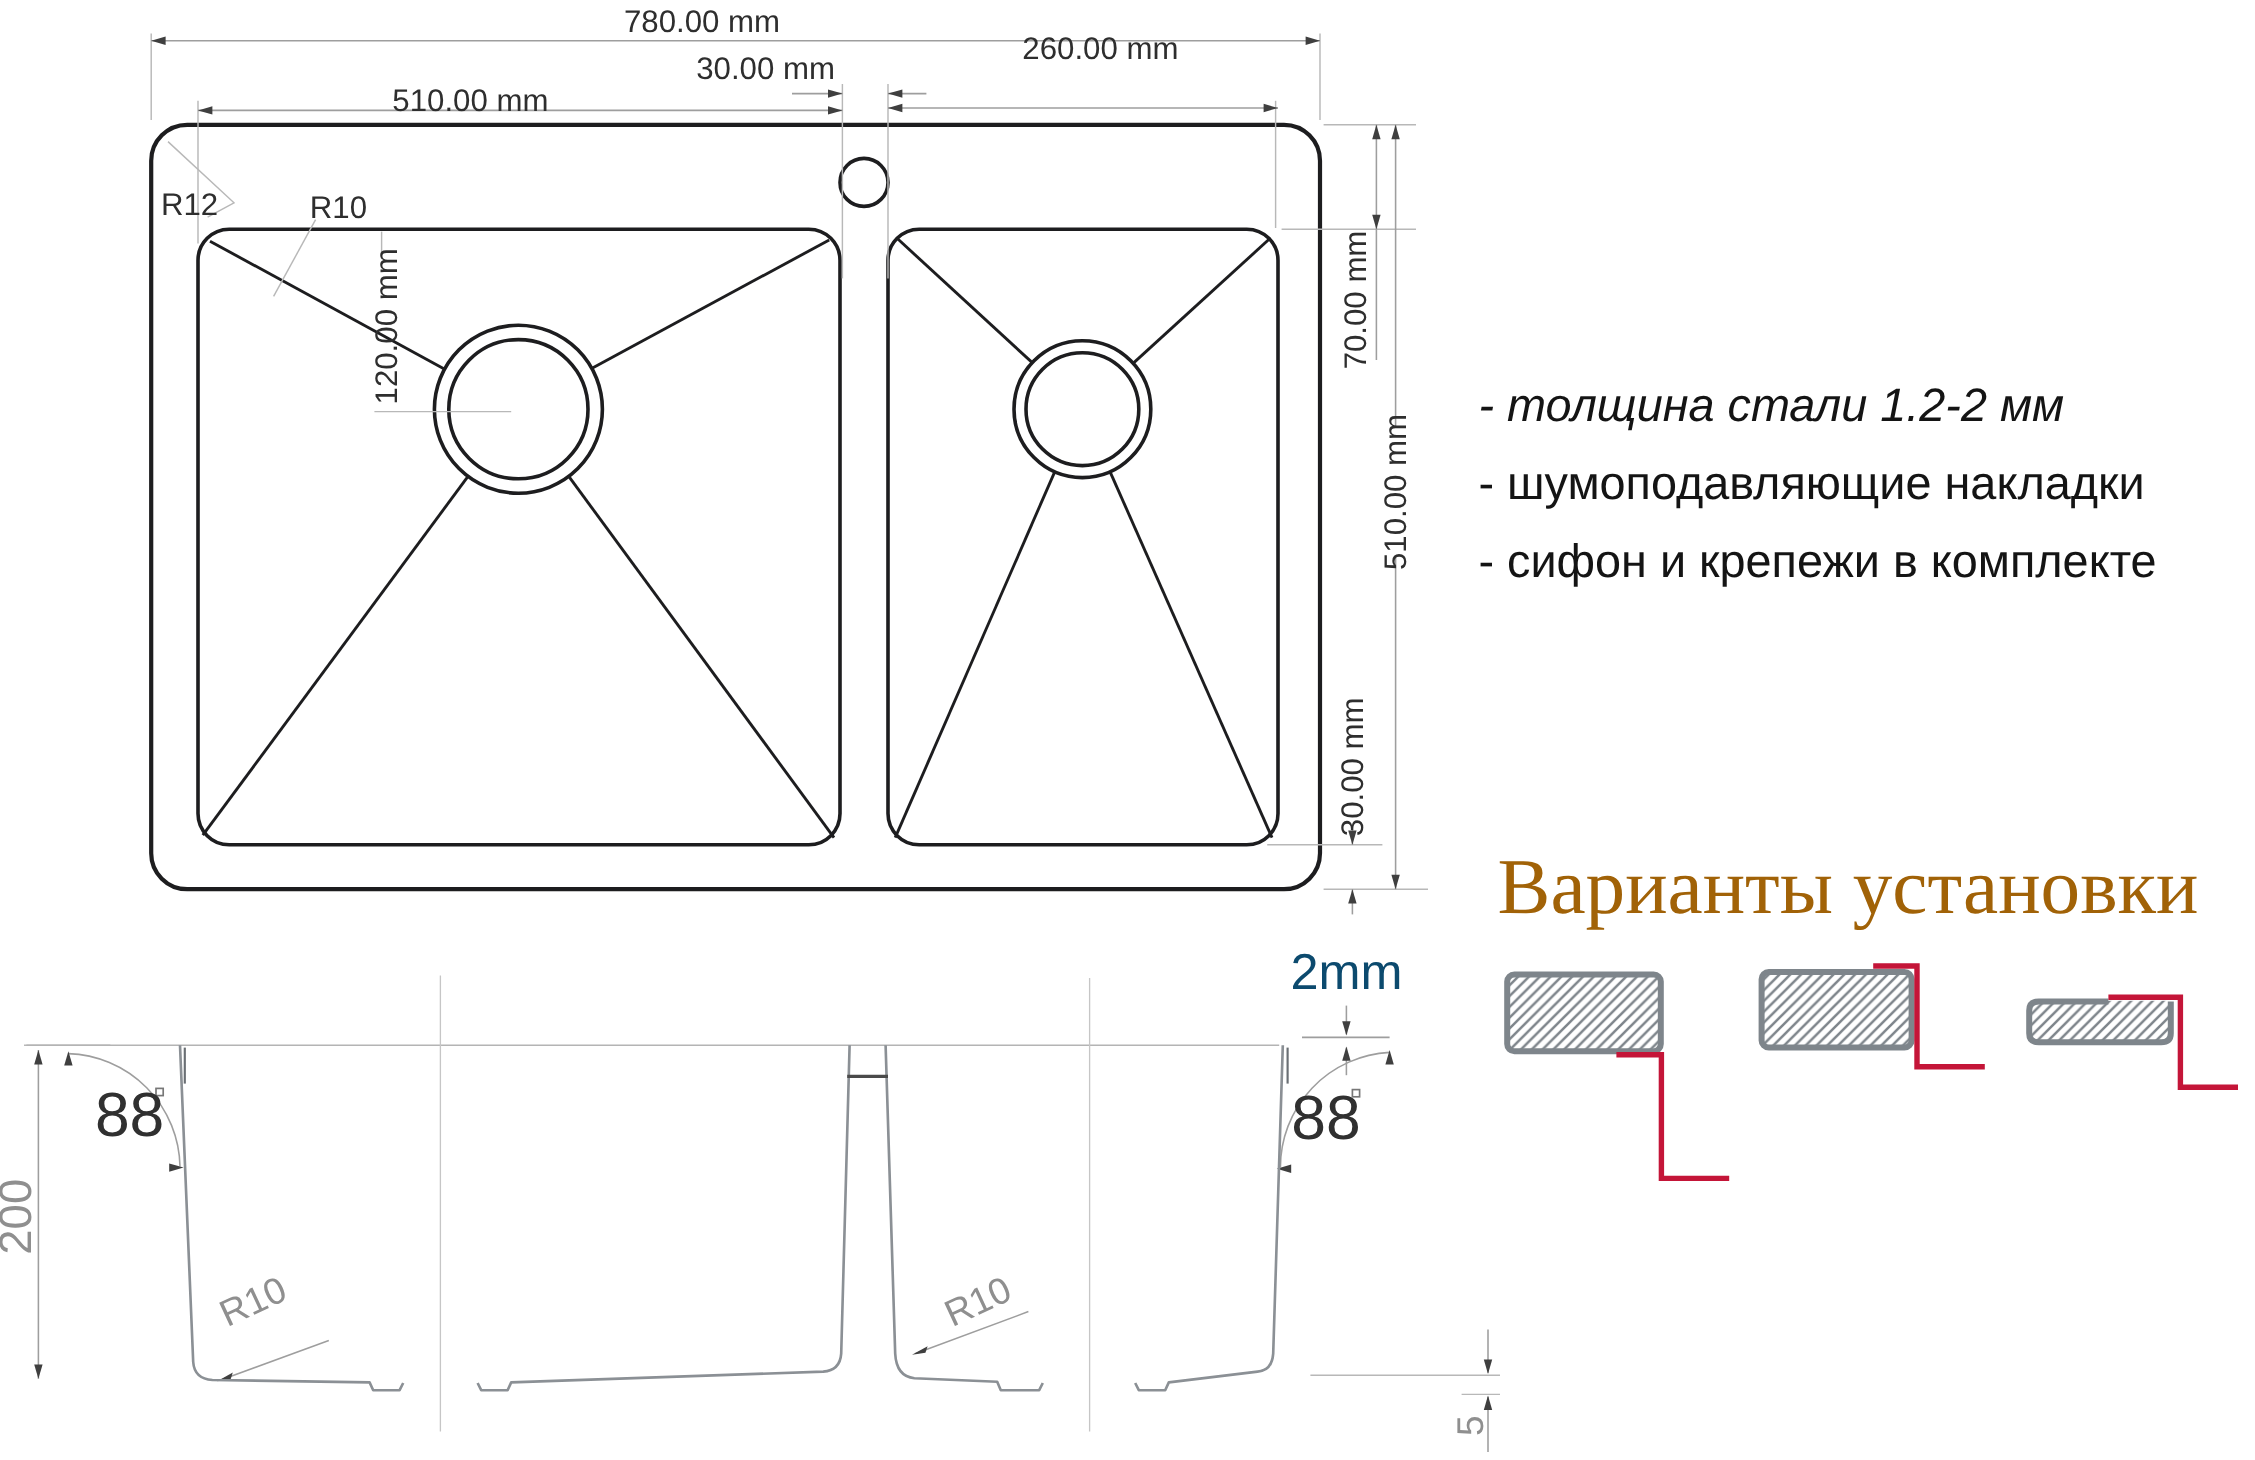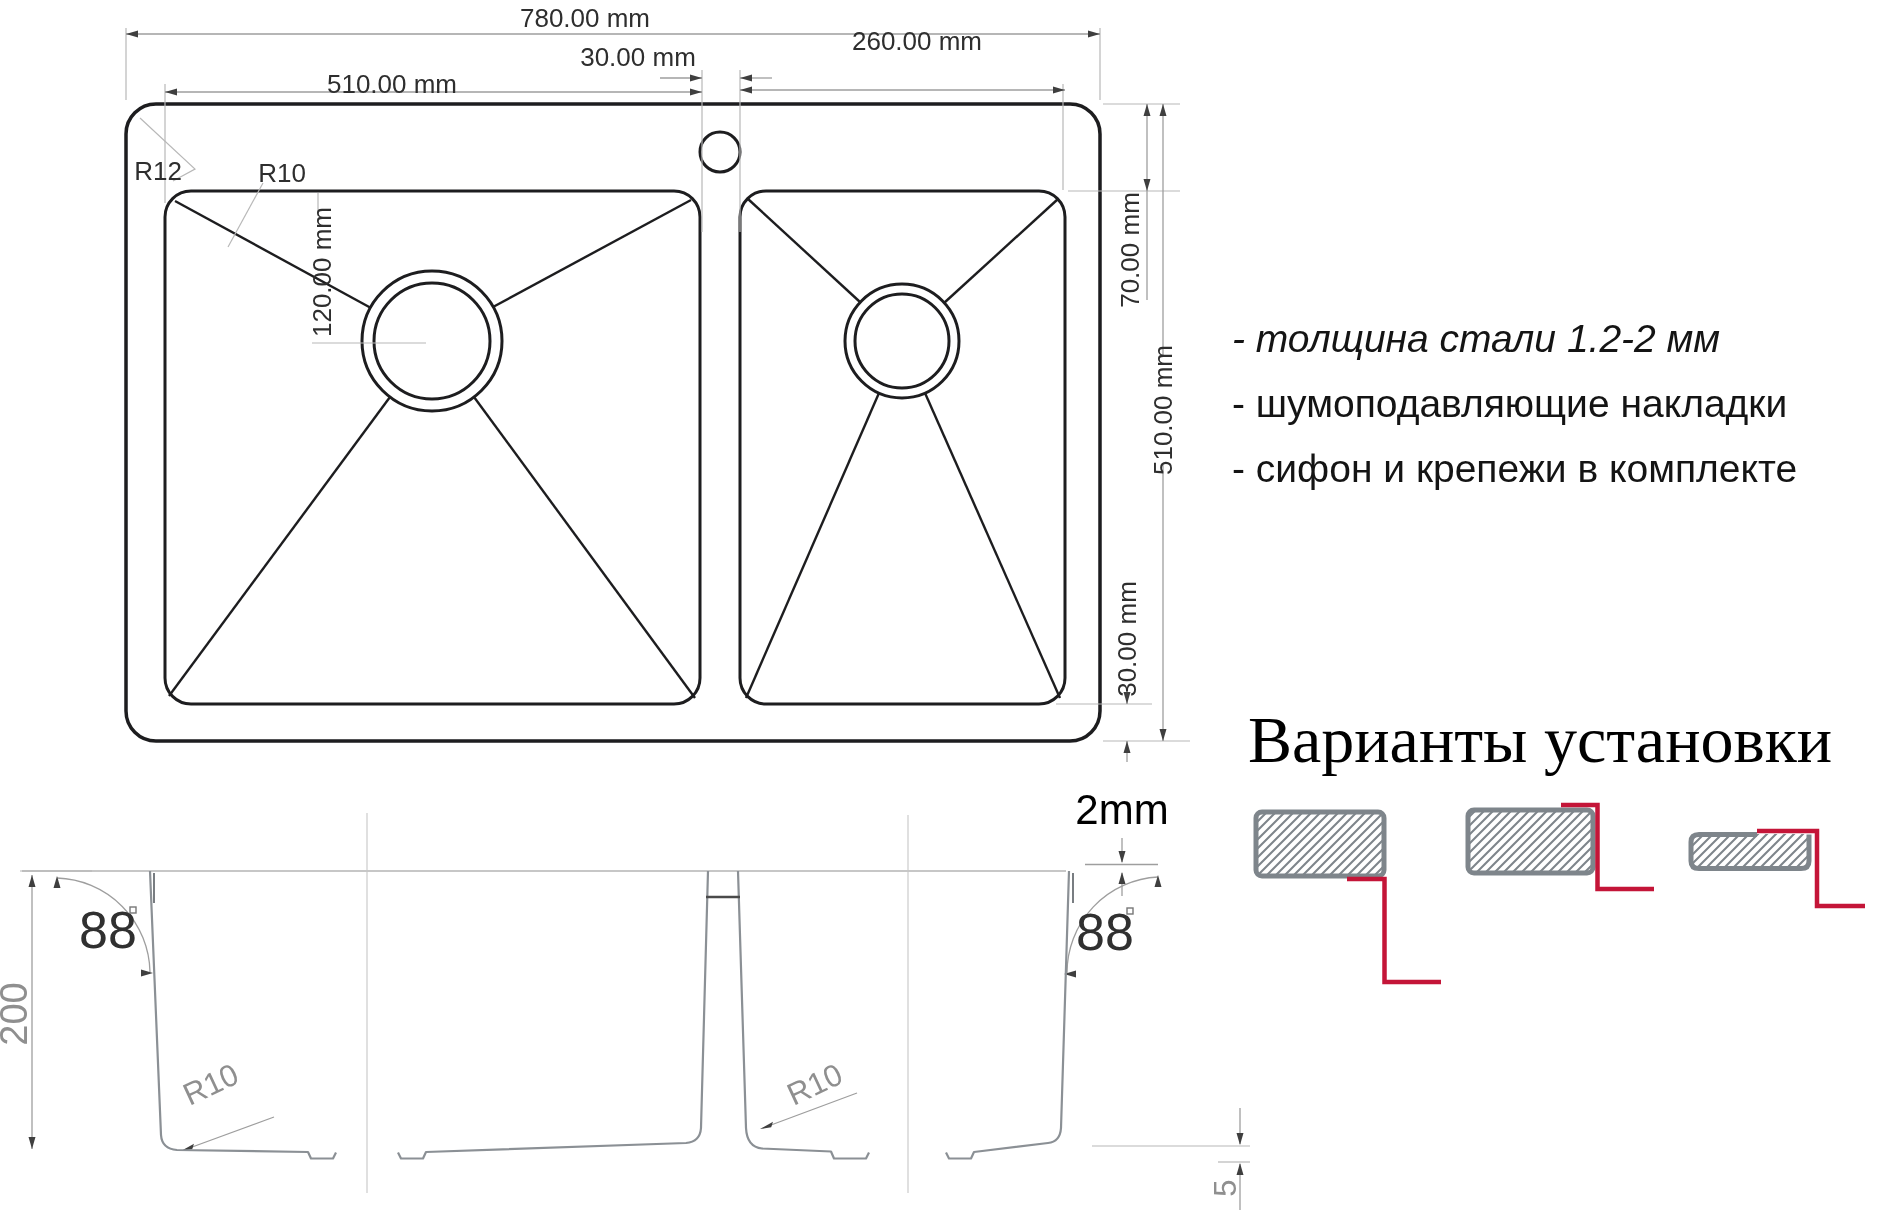--- a/index.html
+++ b/index.html
@@ -4,25 +4,25 @@
 <style>
   html,body{margin:0;padding:0;background:#ffffff;}
   .canvas{position:relative;width:1865px;height:1217px;background:#ffffff;overflow:hidden;
           font-family:"Liberation Sans",sans-serif;}
   svg{position:absolute;left:0;top:0;}
   .lbl{position:absolute;color:#2e2e2e;white-space:nowrap;transform:translate(-50%,-50%);
        font-family:"Liberation Sans",sans-serif;font-size:26px;}
   .rot{transform:translate(-50%,-50%) rotate(-90deg);}
   .rot25{transform:translate(-50%,-50%) rotate(-25deg);}
   .gray{color:#8f8f8f;}
-  .big{font-size:42px;color:#000000;}
+  .big{font-size:42px;color:#0c4a6e;}
   .ang{font-size:52px;color:#303030;}
   .spec{position:absolute;left:1232px;font-size:39px;color:#141414;line-height:44px;}
   .heading{position:absolute;left:1540px;top:740px;transform:translate(-50%,-50%);
-           font-family:"Liberation Serif",serif;font-size:66px;color:#000000;white-space:nowrap;}
+           font-family:"Liberation Serif",serif;font-size:66px;color:#a16207;white-space:nowrap;}
 </style>
 </head>
 <body>
 
 <div class="canvas">
 
 <svg width="1879" height="1217" viewBox="0 0 1879 1217">
   <defs>
     <pattern id="hatch" patternUnits="userSpaceOnUse" width="9" height="9">
       <path d="M0,9 L9,0 M-2,2 L2,-2 M7,11 L11,7" stroke="#7e858b" stroke-width="2.1" fill="none"></path>

